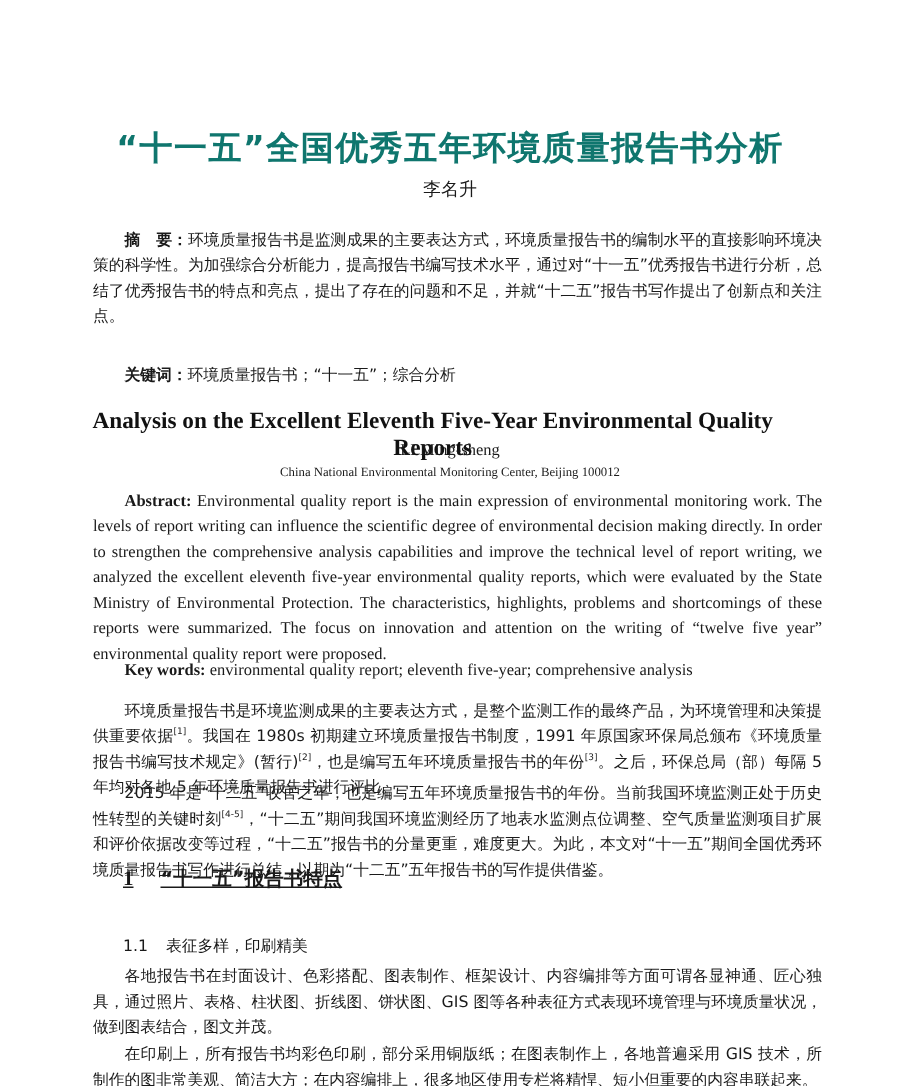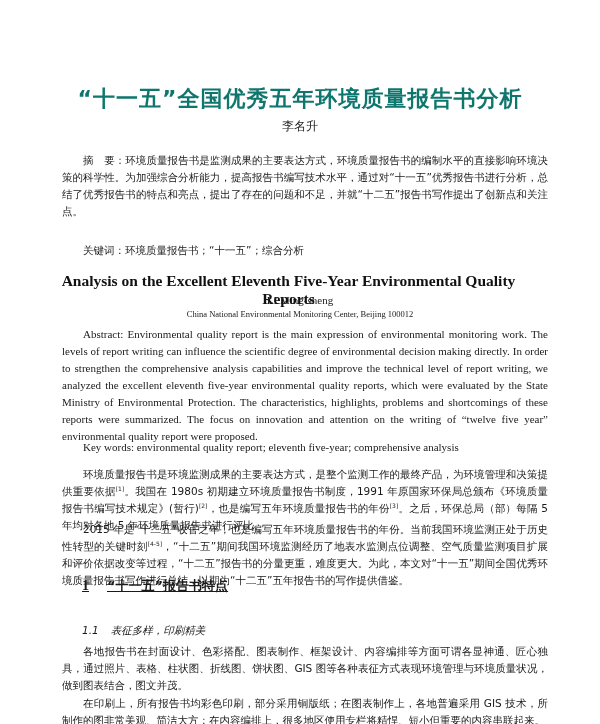--- a/index.html
+++ b/index.html
@@ -11,40 +11,40 @@
     font-size: 22px; font-weight: bold; letter-spacing: 1px; color: #0f766e;
   }
   .author-cn { position: absolute; left: 0; width: 600px; top: 118px; text-align: center; font-size: 12px; font-family: "DejaVu Serif", serif; }
   .affil-cn { position: absolute; left: 0; width: 600px; top: 134px; text-align: center; font-size: 11px; font-family: "DejaVu Serif", serif; }
   .para {
     position: absolute; left: 62px; width: 486px;
     font-family: "DejaVu Sans", "Liberation Sans", sans-serif;
     font-size: 10.5px; line-height: 17px; text-align: justify; color: #1a1a1a;
   }
   .indent { text-indent: 21px; }
-  .label-bold { font-weight: normal; }
+  .label-bold { font-weight: bold; }
   .title-en {
     position: absolute; left: 0; width: 505px; top: 272px; text-align: center;
     font-family: "Liberation Serif", "DejaVu Serif", serif; font-weight: bold; font-size: 15.5px; color: #111; padding-left: 36px;
   }
   .author-en { position: absolute; left: 0; width: 600px; top: 294px; text-align: center; font-family: "Liberation Serif", serif; font-size: 11px; }
   .affil-en { position: absolute; left: 0; width: 600px; top: 309px; text-align: center; font-family: "Liberation Serif", serif; font-size: 8.5px; }
   .para-en {
     position: absolute; left: 62px; width: 486px;
     font-family: "Liberation Serif", "DejaVu Serif", serif;
     font-size: 11px; line-height: 17px; text-align: justify; color: #1a1a1a;
   }
   .section-h {
     position: absolute; left: 82px; top: 577px;
     font-family: "DejaVu Sans", "Liberation Sans", sans-serif; font-size: 13px; font-weight: bold; text-decoration: underline;
   }
   .section-h .num { margin-right: 18px; font-family: "Liberation Serif", serif; font-size: 14px; }
   .subsection-h {
     position: absolute; left: 82px; top: 624px;
-    font-family: "DejaVu Sans", "Liberation Sans", sans-serif; font-size: 10.5px; font-style: italic;
+    font-family: "DejaVu Sans", "Liberation Sans", sans-serif; font-size: 10.5px;
   }
   .subsection-h .num { margin-right: 12px; }
   sup { font-size: 6px; vertical-align: super; line-height: 0; }
 </style>
 </head>
 <body>
 
 <div class="page">
 
   <div class="title-cn">“十一五”全国优秀五年环境质量报告书分析</div>

